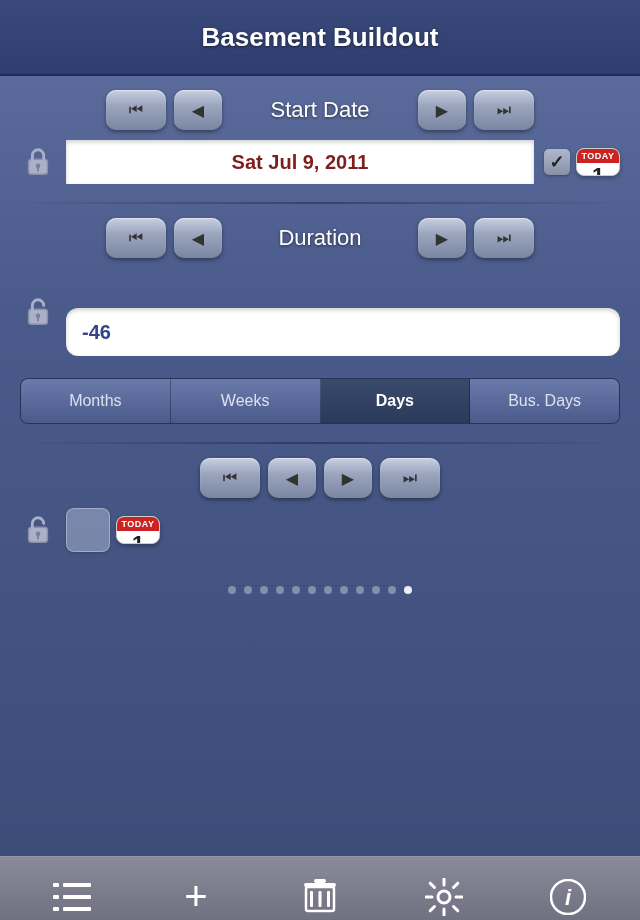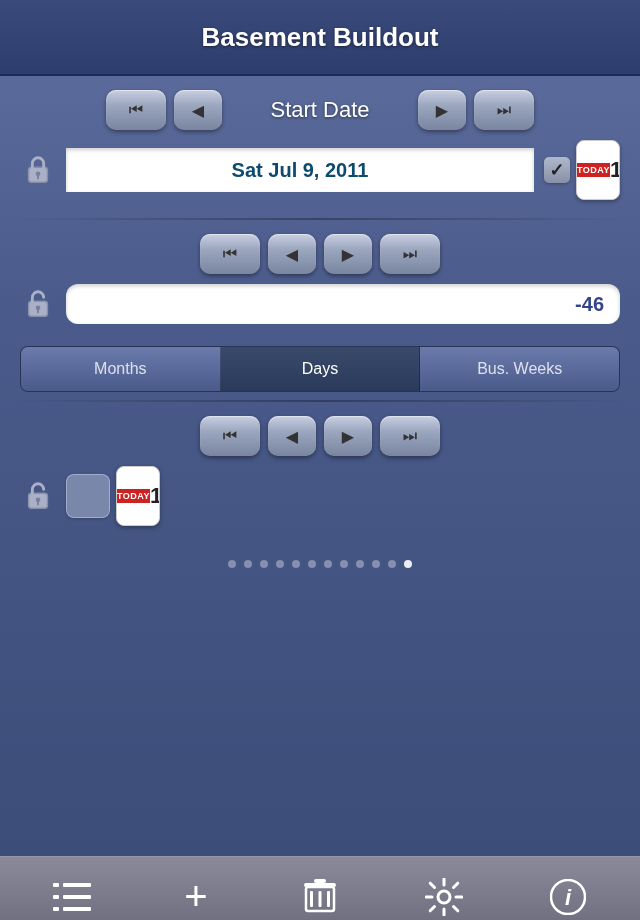--- a/index.html
+++ b/index.html
@@ -108,37 +108,37 @@
 
     .date-input {
       flex: 1;
       background: white;
       border: none;
       border-radius: 0;
       height: 44px;
       text-align: center;
       font-size: 20px;
       font-weight: bold;
-      color: #0c4a6e;
+      color: #7f1d1d;
       box-shadow: inset 0 2px 4px rgba(0,0,0,0.2);
       padding: 0 10px;
     }
 
     .duration-input {
       flex: 1;
       background: white;
       border: none;
       border-radius: 12px;
-      height: 40px;
-      text-align: right;
+      height: 48px;
       font-size: 20px;
       font-weight: bold;
       color: #334488;
       box-shadow: inset 0 2px 4px rgba(0,0,0,0.2);
       padding: 0 16px;
+      margin-top: 40px;
     }
 
     .checkbox-today-group {
       display: flex;
       align-items: center;
       gap: 6px;
       flex-shrink: 0;
     }
 
     .checkbox {
@@ -151,25 +151,25 @@
       justify-content: center;
       box-shadow: 0 1px 3px rgba(0,0,0,0.3);
       cursor: pointer;
       color: #222;
       font-size: 18px;
       font-weight: bold;
     }
 
     .today-btn {
       width: 44px;
-      height: 60px;
+      height: 28px;
       background: white;
       border-radius: 8px;
       display: flex;
-      flex-direction: row;
+      flex-direction: column;
       align-items: center;
       justify-content: flex-start;
       box-shadow: 0 2px 4px rgba(0,0,0,0.3);
       cursor: pointer;
       overflow: hidden;
       border: 1px solid #ccc;
     }
 
     .today-btn-header {
       background: #cc2222;
@@ -185,21 +185,21 @@
     .today-btn-number {
       color: #222;
       font-size: 22px;
       font-weight: bold;
       line-height: 1.2;
     }
 
     
     .unit-toggle {
       display: flex;
-      margin: 4px 20px 8px;
+      margin: 4px 20px 18px;
       border-radius: 8px;
       overflow: hidden;
       border: 1px solid rgba(0,0,0,0.3);
       background: #3a4a7a;
     }
 
     .unit-btn {
       flex: 1;
       height: 44px;
       background: linear-gradient(180deg, #6a7aaa 0%, #4a5a8a 100%);
@@ -211,21 +211,21 @@
       cursor: pointer;
     }
 
     .unit-btn:last-child {
       border-right: none;
     }
 
     .unit-btn.active {
       background: linear-gradient(180deg, #3a4a6a 0%, #2a3a5a 100%);
       color: white;
-      font-weight: normal;
+      font-weight: bold;
     }
 
     
     .end-date-section {
       padding: 14px 20px 10px;
     }
 
     
     .today-btn-ghost {
       width: 44px;
@@ -344,41 +344,43 @@
         </div>
       </div>
     </div>
 
     <div class="section-divider"></div>
 
     <div class="section">
       <div class="nav-row">
         <button class="nav-btn nav-btn-lg">⏮</button>
         <button class="nav-btn nav-btn-sm">◀</button>
+        <span class="nav-label">Duration</span>
         <button class="nav-btn nav-btn-sm">▶</button>
         <button class="nav-btn nav-btn-lg">⏭</button>
       </div>
 
       <div class="input-row">
         <div class="lock-icon">
           <svg class="lock-svg" viewBox="0 0 30 36" fill="none">
             <rect x="5" y="15" width="20" height="16" rx="3" fill="#aab0c8" stroke="#8890aa" stroke-width="1.5"></rect>
             <path d="M9 15V11a6 6 0 0 1 12 0" stroke="#aab0c8" stroke-width="3" stroke-linecap="round" fill="none"></path>
             <circle cx="15" cy="22" r="2.5" fill="#7a8098"></circle>
             <line x1="15" y1="24" x2="15" y2="27" stroke="#7a8098" stroke-width="2" stroke-linecap="round"></line>
           </svg>
         </div>
         <input class="duration-input" type="text" readonly="" value="-46" style="">
       </div>
     </div>
 
     <div class="unit-toggle">
       <button class="unit-btn">Months</button>
+      <button class="unit-btn">Weeks</button>
       <button class="unit-btn active">Days</button>
-      <button class="unit-btn">Bus. Weeks</button>
+      <button class="unit-btn">Bus. Days</button>
     </div>
 
     <div class="section-divider"></div>
 
     <div class="end-date-section">
       <div class="nav-row">
         <button class="nav-btn nav-btn-lg">⏮</button>
         <button class="nav-btn nav-btn-sm">◀</button>
         <button class="nav-btn nav-btn-sm">▶</button>
         <button class="nav-btn nav-btn-lg">⏭</button>

